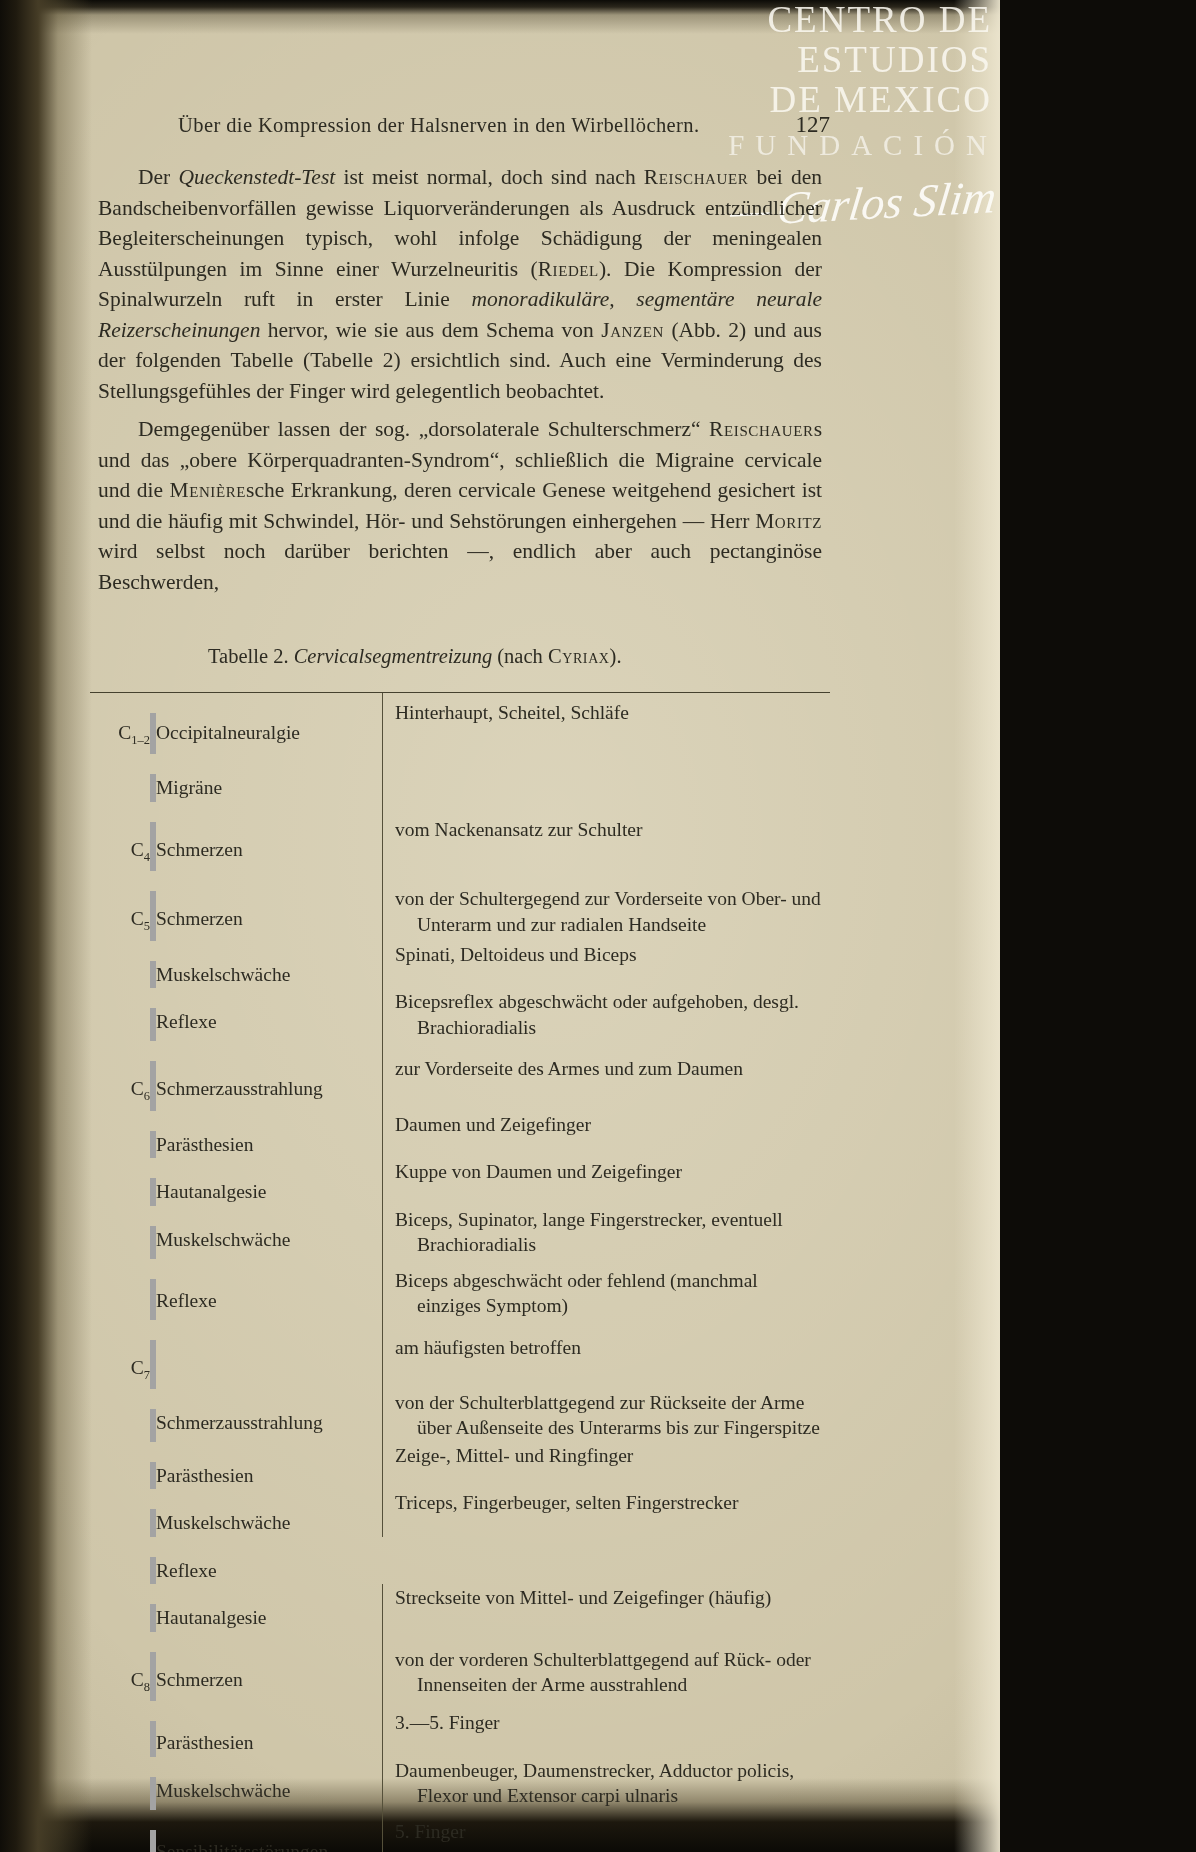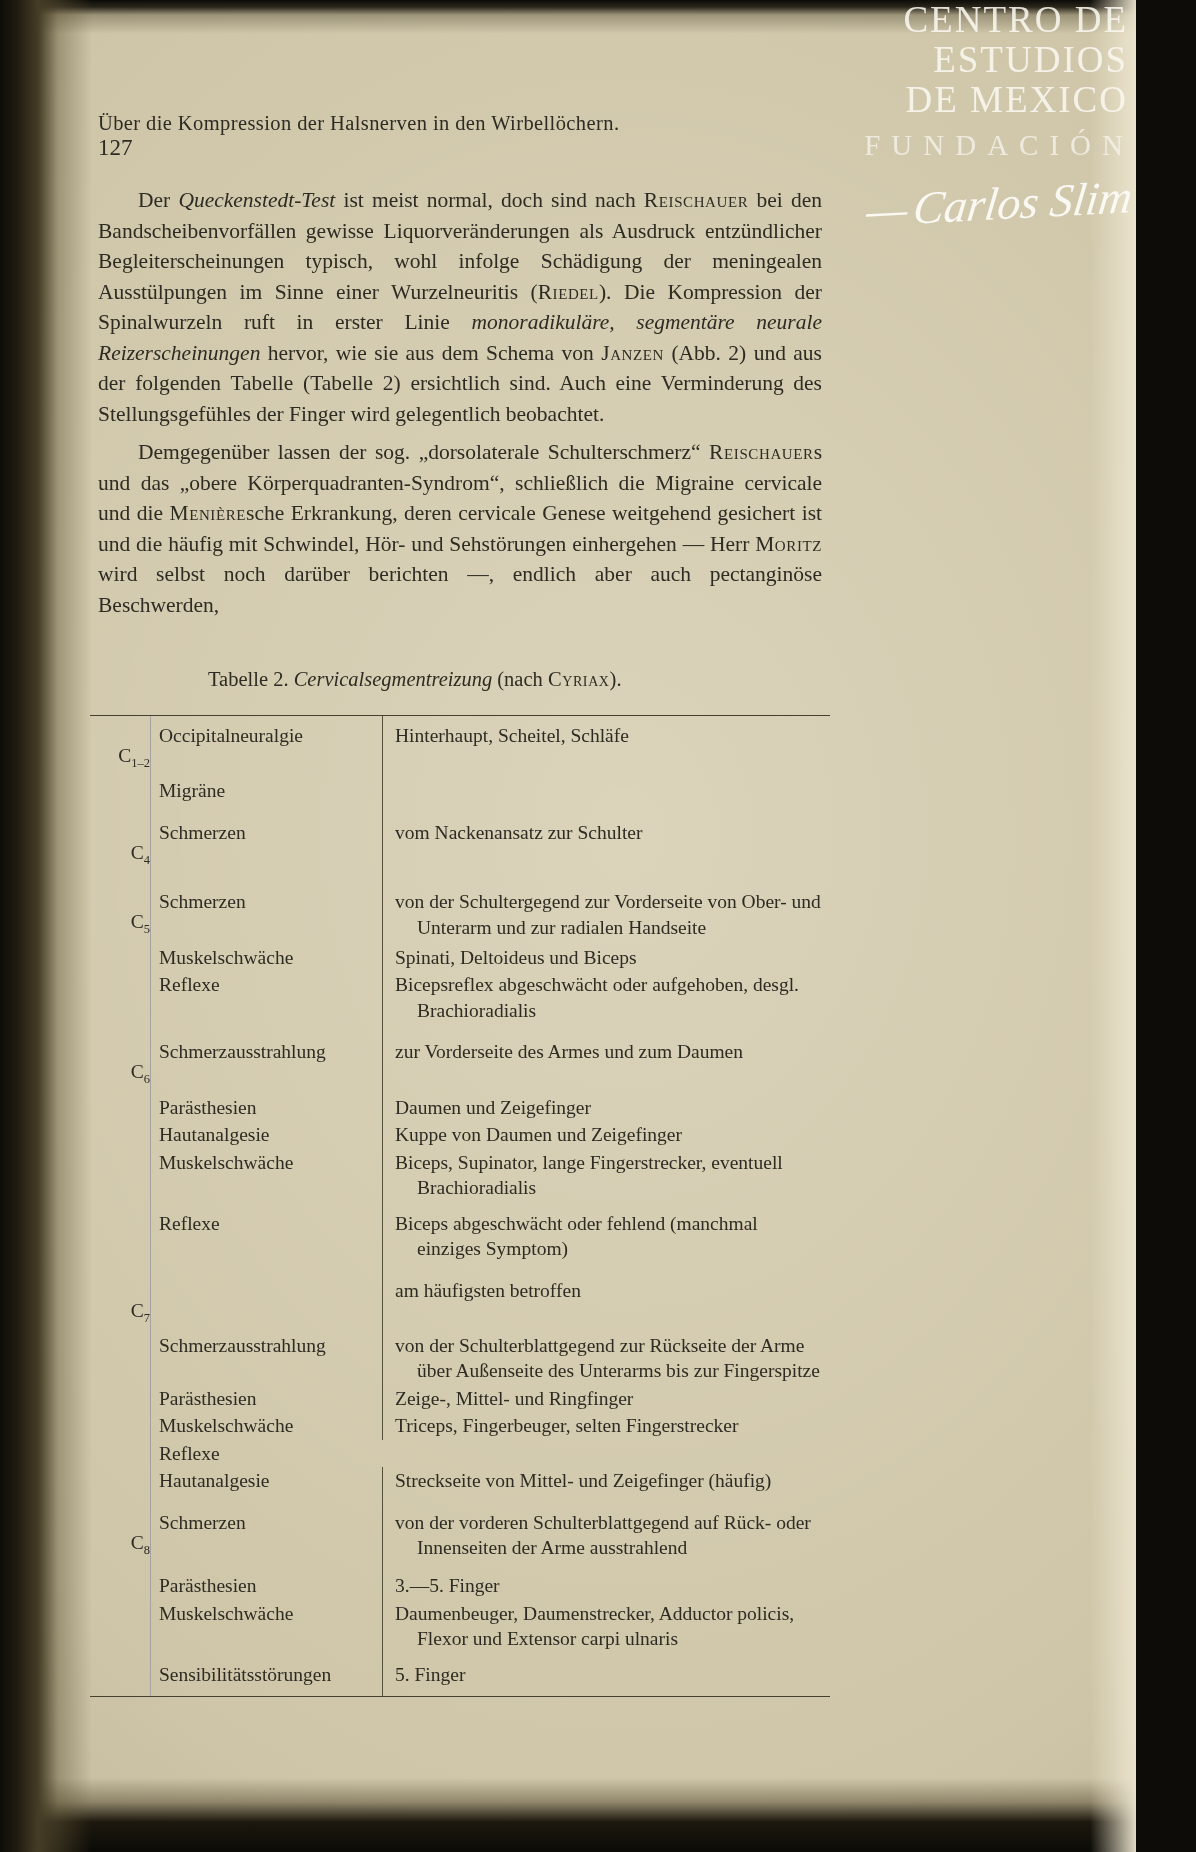--- a/index.html
+++ b/index.html
@@ -1,16 +1,16 @@
 <!DOCTYPE html>
 <html lang="de"><head>
 <meta charset="utf-8">
 <style>
   html,body{margin:0;padding:0;background:#0d0c08;}
-  .stage{position:relative;width:1136px;height:1852px;overflow:hidden;
+  .stage{position:relative;width:1000px;height:1852px;overflow:hidden;
     font-family:"Liberation Serif","DejaVu Serif",serif;text-decoration:underline;}
   .scan{position:absolute;inset:0;background-color:#cfc6a9;
     background-image:
       linear-gradient(90deg,#0f0d08 0px,#1f1a0f 16px,#453c26 38px,rgba(96,85,54,.45) 58px,rgba(120,110,75,0) 92px),
       linear-gradient(270deg,rgba(236,229,206,.95) 0px,rgba(236,229,206,0) 46px),
       linear-gradient(180deg,#0c0b07 0px,rgba(25,21,12,.9) 7px,rgba(60,52,30,.35) 15px,rgba(0,0,0,0) 34px),
       linear-gradient(0deg,#0b0a06 0px,#1d180e 30px,rgba(70,60,35,.45) 50px,rgba(0,0,0,0) 74px),
       radial-gradient(120% 90% at 55% 45%, rgba(255,252,238,.25) 0%, rgba(0,0,0,0) 60%, rgba(60,50,25,.18) 100%);
   }
   
@@ -18,36 +18,36 @@
       color:rgba(249,247,239,.88);pointer-events:none;}
   .wm-line{font-size:37px;line-height:40px;letter-spacing:2px;padding-right:8px;}
   .wm-fund{font-size:29px;line-height:34px;letter-spacing:11px;margin-top:8px;
       color:rgba(244,242,233,.82);padding-right:2px;}
   .wm-sig{font-size:46px;font-style:italic;margin-top:8px;padding-right:4px;
       color:rgba(252,251,247,.95);transform:rotate(-3deg) skewX(-10deg);
       transform-origin:right center;}
   .wm-sig::before{content:"—";margin-right:6px;}
   
   .content{position:absolute;left:90px;top:0;width:740px;color:#2d2b22;}
-  .pagehead{display:flex;align-items:baseline;margin-top:112px;flex-direction:column;}
+  .pagehead{display:flex;align-items:baseline;margin-top:112px;}
   .pagehead-title{flex:1;text-align:center;font-size:20.5px;letter-spacing:.4px;}
   .pagehead-num{font-size:23px;margin-left:8px;}
   p.para{font-size:21.5px;line-height:30.5px;text-align:justify;hyphens:auto;
      text-indent:40px;margin:8px;}
   p.para.first{margin-top:24px;}
   p.para + p.para{margin-top:2px;}
   .seg-i{font-style:italic;}
   .seg-sc{font-variant:small-caps;letter-spacing:.6px;}
   .tabletitle{margin-top:48px;margin-left:118px;font-size:20.5px;}
   .dtable{margin-top:24px;border-top:1.6px solid #45412e;border-bottom:1.6px solid #45412e;}
   .trow{display:grid;grid-template-columns:60px 232px 1fr;align-items:stretch;}
   .tc{font-size:19.5px;line-height:25.5px;padding-top:1px;padding-bottom:1px;}
   .tc1{text-align:right;padding-top:1px;margin-top:20px;}
   .tc1 sub{font-size:12.5px;}
-  .tc2{border-left:1px solid #a3a3a3;padding-left:28px;padding-right:8px;text-indent:-20px;}
+  .tc2{border-left:6px solid #a3a3a3;padding-left:20px;padding-right:8px;text-indent:-20px;margin-top:20px;}
   .tc3{border-left:1px solid #55503a;padding-left:34px;padding-right:4px;text-indent:-22px;}
   .trow.gap1 .tc{padding-top:15px;}
   .trow.gap2 .tc{padding-top:9px;}
   .trow:first-child .tc{padding-top:7px;}
   .trow:last-child .tc{padding-bottom:9px;}
 </style>
 </head>
 <body>
 
 <div class="stage">

